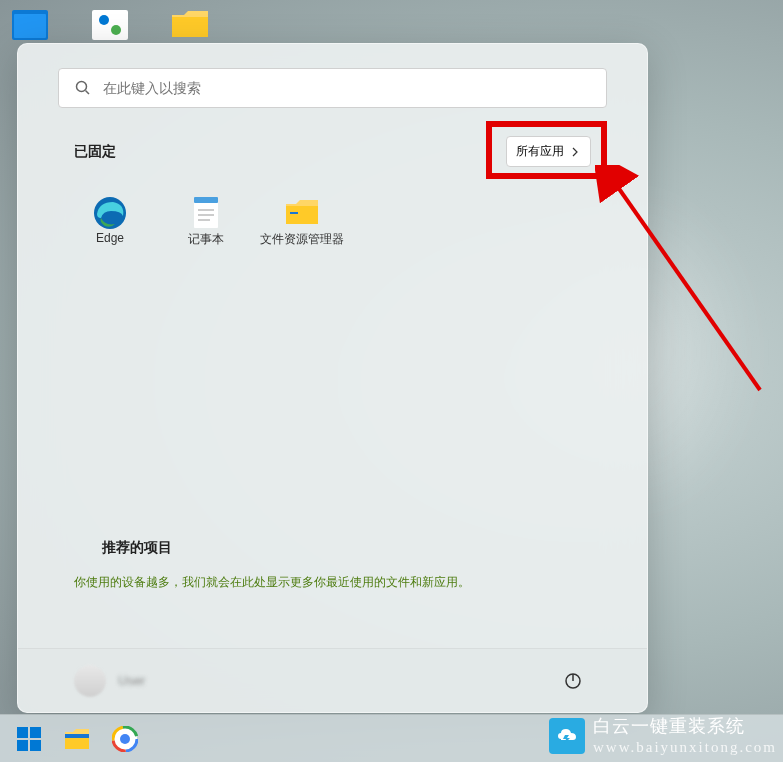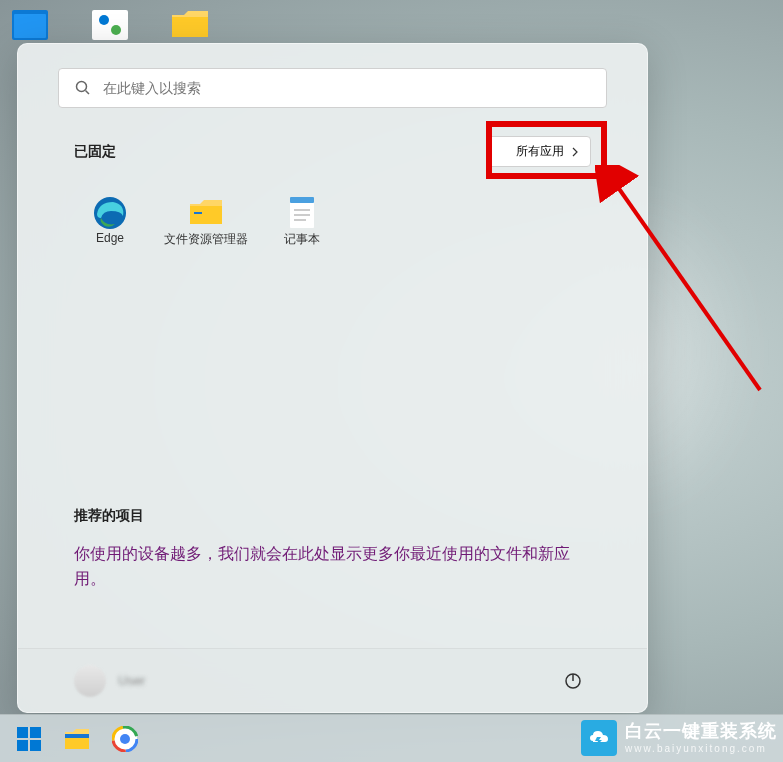--- a/index.html
+++ b/index.html
@@ -91,21 +91,21 @@
     .section-title {
       font-size: 14px;
       font-weight: 600;
       color: #222;
     }
     
     .all-apps-btn {
       background: #fff;
       border: 1px solid #d0d0d0;
       border-radius: 4px;
-      padding: 6px 10px 6px 29px;
+      padding: 6px 10px 6px 9px;
       font-size: 12px;
       display: flex;
       align-items: center;
       gap: 6px;
       cursor: pointer;
     }
     
     
     .highlight-box {
       position: absolute;
@@ -151,24 +151,24 @@
       font-size: 12px;
       color: #333;
       text-align: center;
     }
     
     .recommended {
       margin-top: auto;
       padding: 0 56px;
       margin-bottom: 120px;
     }
-    .recommended .section-title { margin-bottom: 16px; }
+    .recommended .section-title { margin-bottom: 16px; margin-left: 28px; }
     .recommended-text {
-      font-size: 16px;
-      color: #701a75;
+      font-size: 12px;
+      color: #4d7c0f;
       line-height: 1.6;
     }
     
     .start-footer {
       position: absolute;
       bottom: 0;
       left: 0;
       right: 0;
       height: 64px;
       background: rgba(225,232,232,0.6);
@@ -251,27 +251,28 @@
       justify-content: center;
     }
     .watermark-text {
       display: flex;
       flex-direction: column;
       line-height: 1.2;
     }
     .watermark-main {
       color: #fff;
       font-size: 18px;
-      font-weight: 700;
+      font-weight: 400;
       letter-spacing: 1px;
     }
     .watermark-sub {
       color: rgba(255,255,255,0.8);
-      font-size: 10px;
+      font-size: 15px;
       letter-spacing: 2px;
+      font-family: Liberation Serif, serif;
     }
   </style>
 </head>
 <body>
 
 <div class="desktop"></div>
 
 <div class="desktop-icons">
   <div class="desktop-icon">
     <svg width="40" height="34" viewBox="0 0 40 34">
@@ -319,39 +320,39 @@
         <svg width="34" height="34" viewBox="0 0 34 34">
             <circle cx="17" cy="17" r="16" fill="#0c6bb3"></circle>
             <path d="M4 18 Q6 6 20 6 Q32 8 30 20 Q28 15 18 15 Q10 15 8 22 Q4 22 4 18" fill="#47d0e0"></path>
             <path d="M8 22 Q12 30 22 28 Q18 32 12 30 Q6 26 8 22" fill="#3ba657"></path>
           </svg>
       </div>
       <div class="pinned-label">Edge</div>
     </div>
     <div class="pinned-item">
       <div class="pinned-icon">
-        <svg width="36" height="30" viewBox="0 0 36 30">
-            <path d="M2 6 L12 6 L16 2 L34 2 L34 26 L2 26 Z" fill="#ffd666"></path>
-            <rect x="2" y="8" width="32" height="18" fill="#ffca28"></rect>
-            <rect x="6" y="14" width="8" height="2" fill="#1976d2"></rect>
-          </svg>
-      </div>
-      <div class="pinned-label">文件资源管理器</div>
-    </div>
-    <div class="pinned-item">
-      <div class="pinned-icon">
         <svg width="28" height="34" viewBox="0 0 28 34">
             <rect x="2" y="4" width="24" height="28" fill="#fff" rx="1"></rect>
             <rect x="2" y="1" width="24" height="6" fill="#4aa0e0" rx="1"></rect>
             <line x1="6" y1="14" x2="22" y2="14" stroke="#bbb" stroke-width="1.5"></line>
             <line x1="6" y1="19" x2="22" y2="19" stroke="#bbb" stroke-width="1.5"></line>
             <line x1="6" y1="24" x2="18" y2="24" stroke="#bbb" stroke-width="1.5"></line>
           </svg>
       </div>
       <div class="pinned-label">记事本</div>
+    </div>
+    <div class="pinned-item">
+      <div class="pinned-icon">
+        <svg width="36" height="30" viewBox="0 0 36 30">
+            <path d="M2 6 L12 6 L16 2 L34 2 L34 26 L2 26 Z" fill="#ffd666"></path>
+            <rect x="2" y="8" width="32" height="18" fill="#ffca28"></rect>
+            <rect x="6" y="14" width="8" height="2" fill="#1976d2"></rect>
+          </svg>
+      </div>
+      <div class="pinned-label">文件资源管理器</div>
     </div>
   </div>
 
   <div class="recommended">
     <div class="section-title">推荐的项目</div>
     <div class="recommended-text">你使用的设备越多，我们就会在此处显示更多你最近使用的文件和新应用。</div>
   </div>
 
   <div class="start-footer">
     <div class="user-profile">

